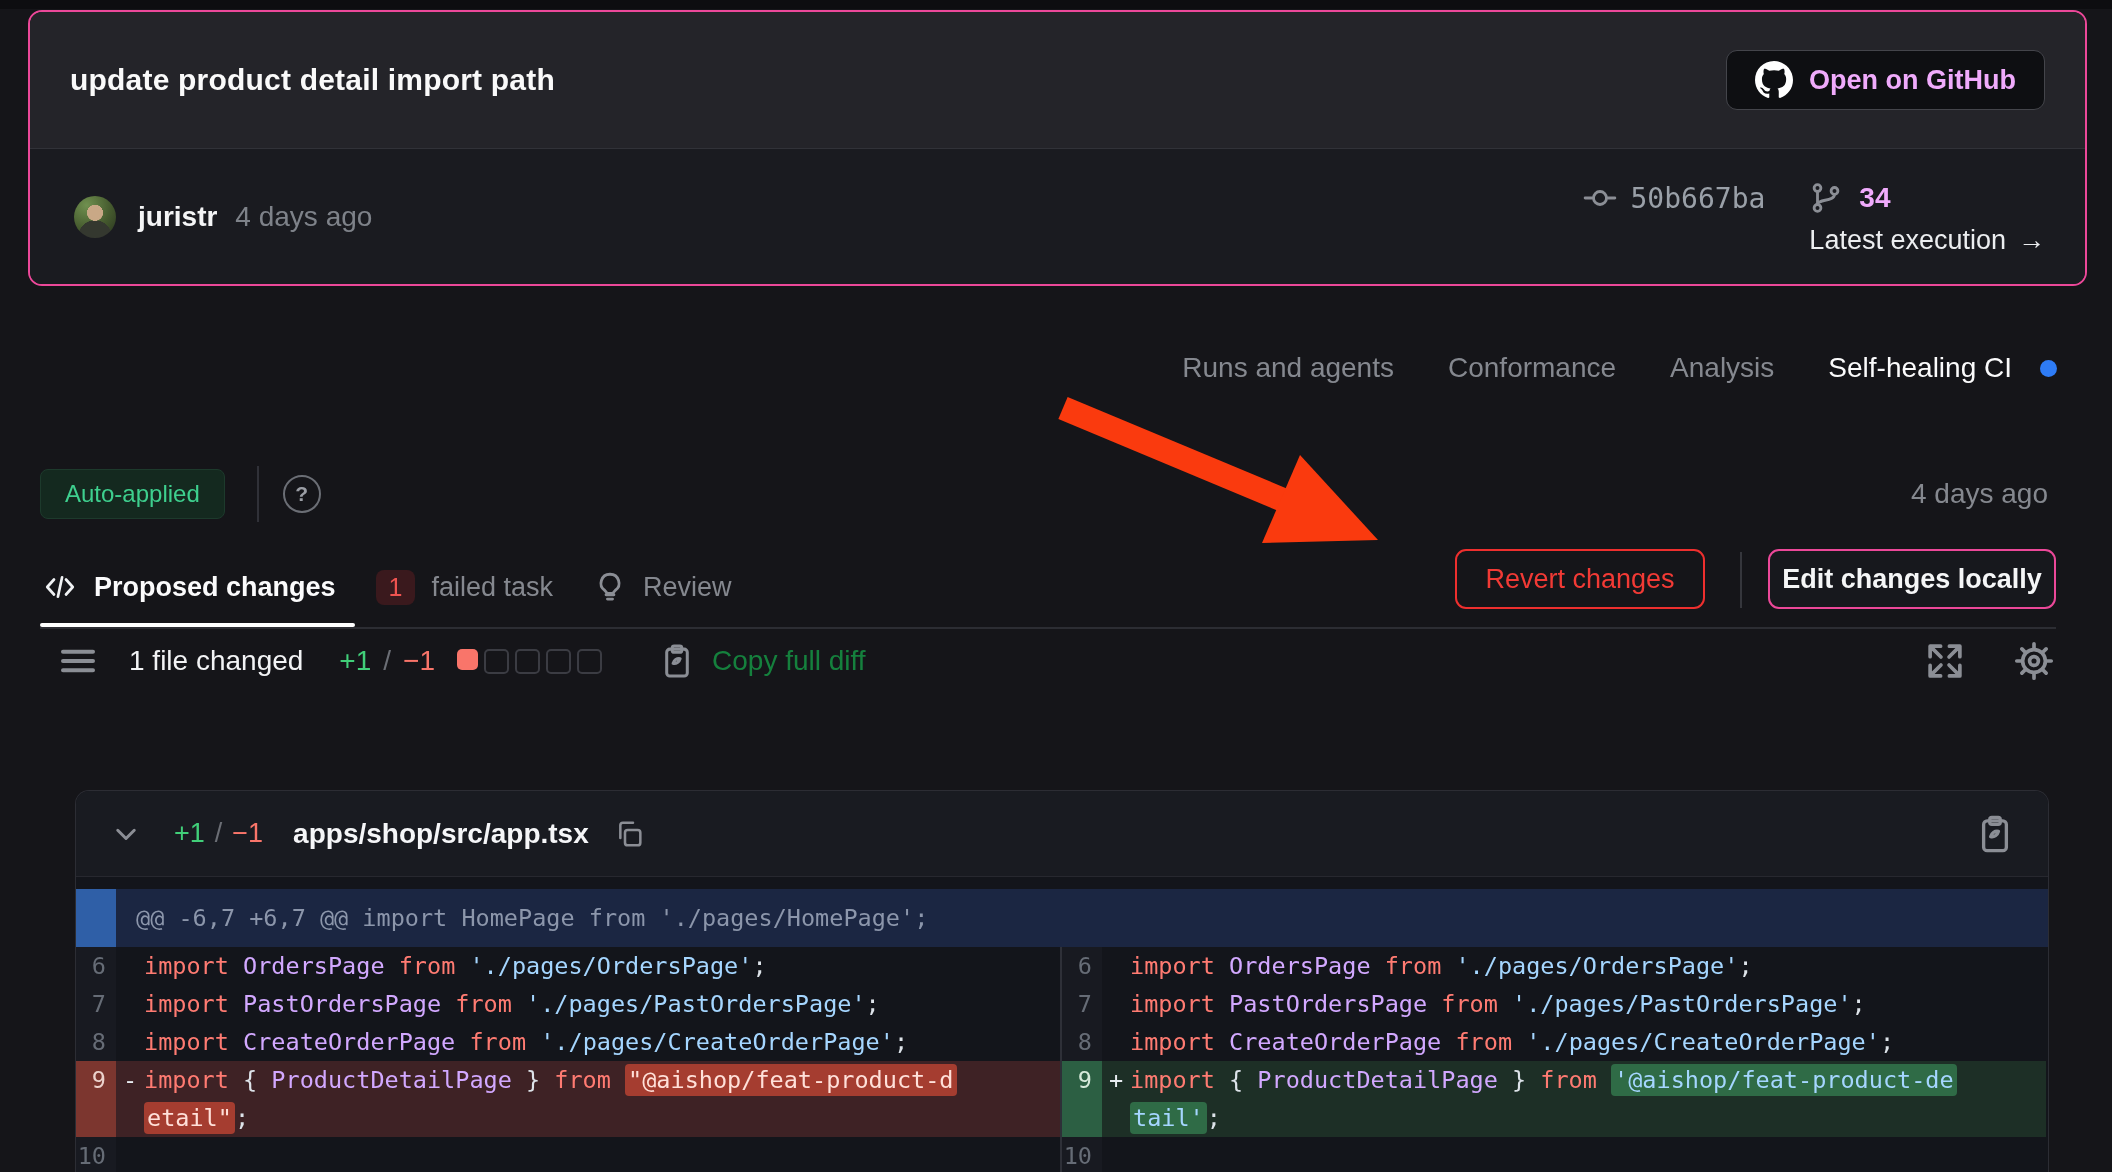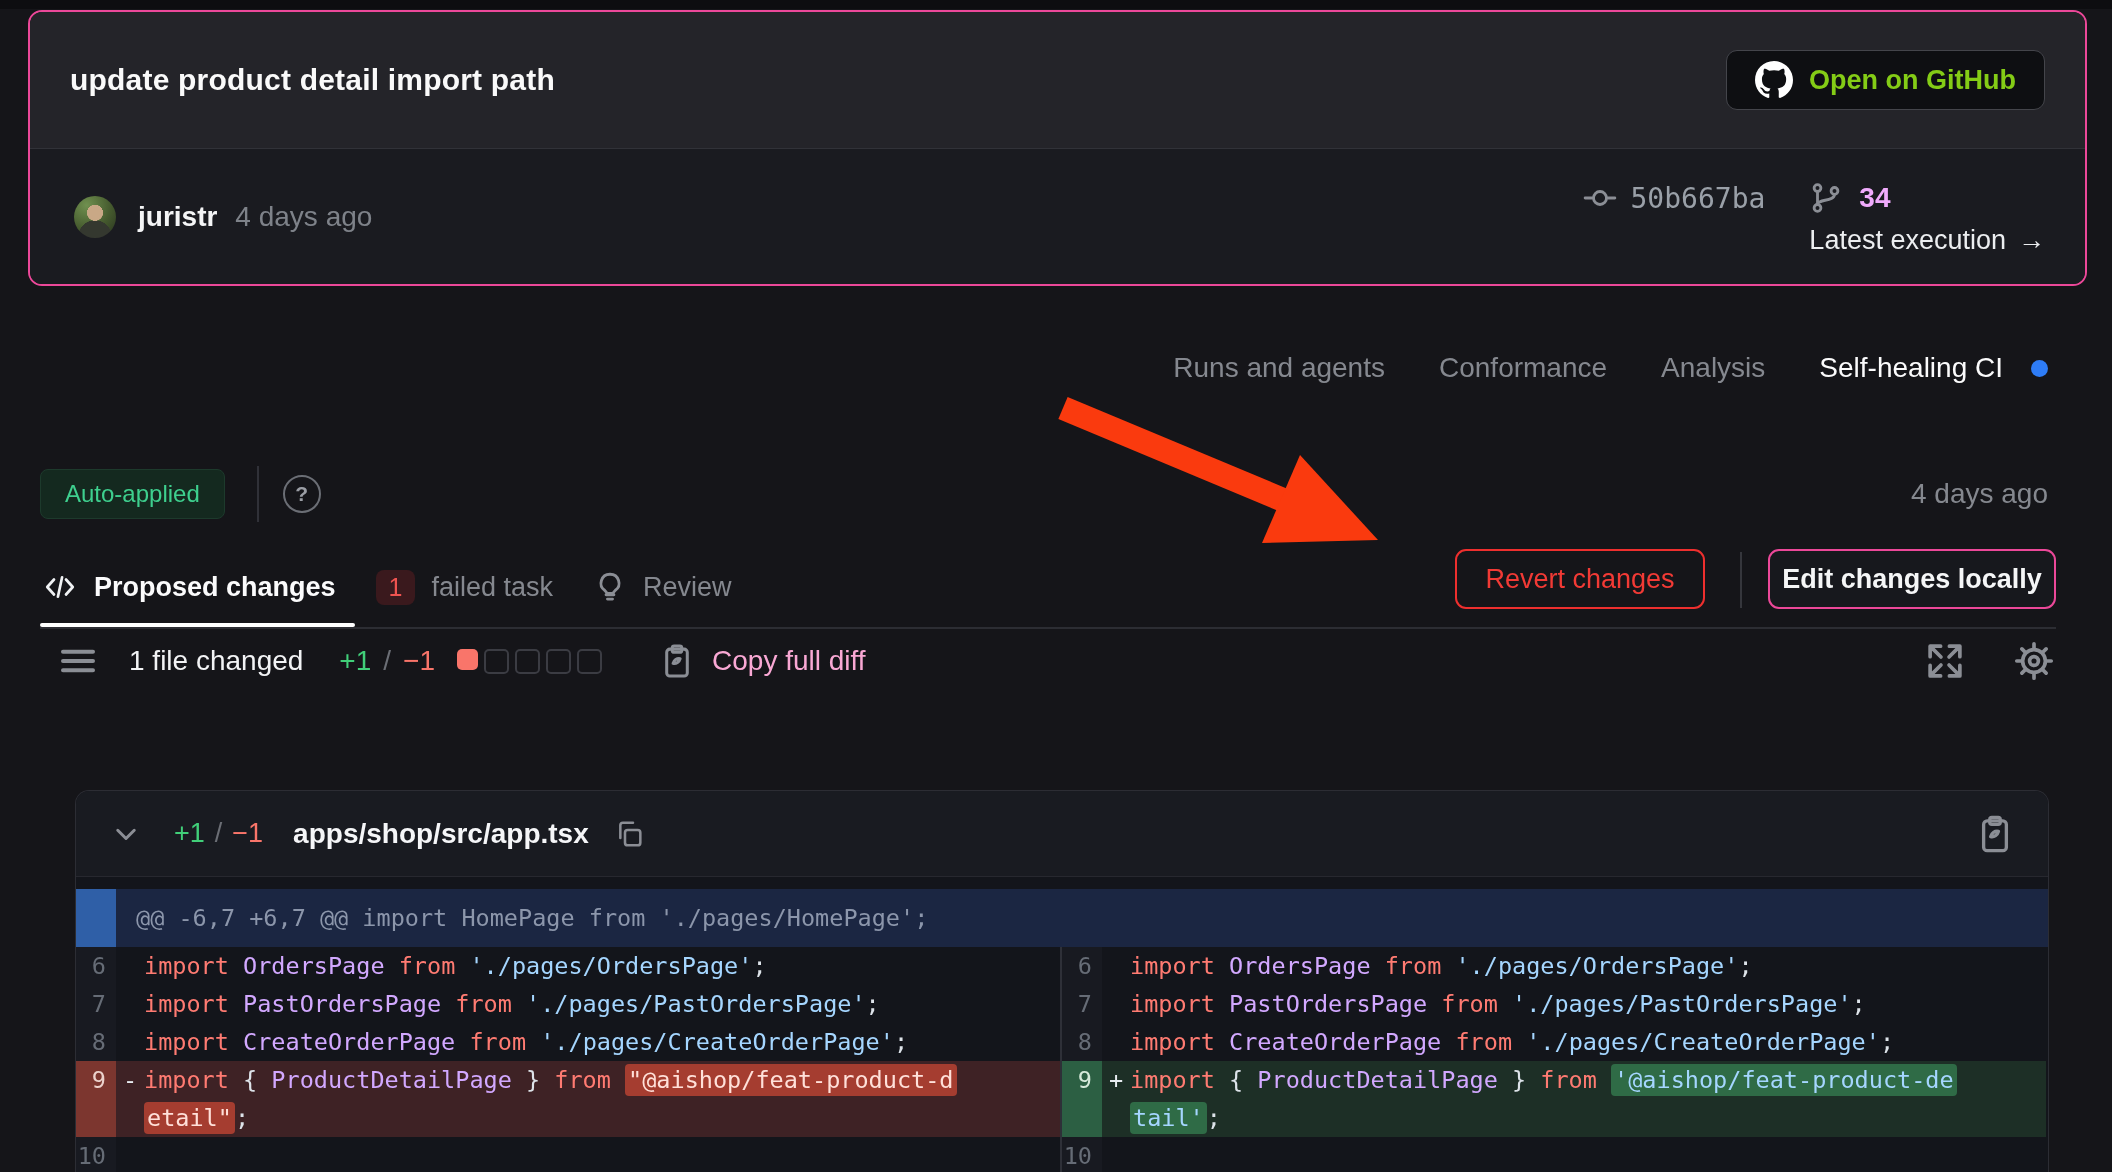--- a/index.html
+++ b/index.html
@@ -6,42 +6,42 @@
   .stage{position:relative;width:2112px;height:1172px;background:#151519;overflow:hidden;
          font-family:"Liberation Sans",sans-serif;color:#f2f3f5;}
   .top-strip{position:absolute;top:0;left:0;right:0;height:9px;background:#0d0d10;}
 
   
   .top-card{position:absolute;left:28px;top:10px;width:2055px;height:272px;border:2px solid #ec4899;
             border-radius:14px;overflow:hidden;}
   .card-head{height:136px;background:#242429;border-bottom:1px solid #313238;display:flex;align-items:center;padding:0 40px;}
   .page-title{font-size:30px;font-weight:bold;color:#fafafa;letter-spacing:.2px;}
   .gh-btn{margin-left:auto;height:60px;display:flex;align-items:center;gap:16px;background:#0e0f12;
-          border:1px solid #44454b;border-radius:11px;padding:0 28px;color:#84cc16;font-size:27px;font-weight:bold;cursor:pointer;
+          border:1px solid #44454b;border-radius:11px;padding:0 28px;color:#f0abfc;font-size:27px;font-weight:bold;cursor:pointer;
           font-family:"Liberation Sans",sans-serif;}
   .gh-icon{width:38px;height:38px;}
   .card-body{height:135px;background:#1a1b20;display:flex;align-items:center;padding:0 40px 0 44px;}
   .avatar{width:42px;height:42px;border-radius:50%;flex:none;
     background:
       radial-gradient(circle at 50% 40%, #c9a886 0 24%, rgba(0,0,0,0) 25%),
       radial-gradient(circle at 50% 98%, #34382f 0 36%, rgba(0,0,0,0) 37%),
       radial-gradient(circle at 30% 22%, #70904f, #455a2e 55%, #27311e 100%);}
   .author{font-size:28px;font-weight:bold;color:#f4f5f6;margin-left:22px;}
   .when{font-size:28px;color:#7e8289;margin-left:18px;}
   .meta{margin-left:auto;display:flex;align-items:flex-start;gap:44px;}
   .commit-group{display:flex;align-items:center;gap:14px;height:42px;color:#9aa0a8;}
   .sha{font-family:"DejaVu Sans Mono",monospace;font-size:28px;color:#9aa0a8;}
   .exec-col{display:flex;flex-direction:column;align-items:flex-start;gap:6px;}
   .branch-row{display:flex;align-items:center;gap:16px;height:42px;}
   .exec-num{font-size:28px;font-weight:bold;color:#f0abfc;}
   .latest{font-size:27px;color:#eceef0;display:flex;align-items:center;gap:12px;cursor:pointer;}
   .icon{stroke:#8b8e95;fill:none;stroke-width:2;stroke-linecap:round;stroke-linejoin:round;}
 
   
-  .top-nav{position:absolute;top:352px;right:64px;display:flex;align-items:center;gap:54px;font-size:28px;color:#85888f;}
+  .top-nav{position:absolute;top:352px;right:55px;display:flex;align-items:center;gap:54px;font-size:28px;color:#85888f;}
   .top-nav .nav-item{cursor:pointer;}
   .top-nav .active{color:#fbfbfc;display:flex;align-items:center;gap:28px;}
   .dot{width:17px;height:17px;border-radius:50%;background:#2e7cf6;}
 
   
   .fix-row{position:absolute;top:462px;left:40px;right:64px;height:64px;display:flex;align-items:center;}
   .auto-badge{font-size:24px;color:#3ecf8e;background:#14291f;border:1px solid #1d3a2c;border-radius:8px;padding:10px 24px;}
   .vdiv{width:2px;height:56px;background:#303138;margin-left:32px;}
   .fix-title{margin-left:38px;font-size:33px;font-weight:bold;color:#fafafa;}
   .help{margin-left:24px;width:34px;height:34px;border:2px solid #6b6e75;border-radius:50%;color:#9b9ea5;
@@ -67,21 +67,21 @@
   
   .diff-toolbar{position:absolute;top:636px;left:55px;right:56px;height:50px;display:flex;align-items:center;}
   .files-changed{font-size:28px;color:#f2f3f5;margin-left:28px;}
   .stat-add{color:#41cf79;font-size:28px;margin-left:36px;}
   .stat-sep{color:#6b6e75;font-size:28px;margin-left:12px;}
   .stat-del{color:#f9756a;font-size:28px;margin-left:12px;}
   .blocks{display:flex;gap:6px;margin-left:22px;}
   .blk{width:21px;height:21px;border-radius:5px;}
   .blk.filled{background:#f9756a;}
   .blk.empty{border:2px solid #3b3c43;}
-  .copy-diff{display:flex;align-items:center;gap:16px;margin-left:56px;color:#f9a8d4;font-size:28px;cursor:pointer;}
+  .copy-diff{display:flex;align-items:center;gap:16px;margin-left:56px;color:#15803d;font-size:28px;cursor:pointer;}
   .tb-right{margin-left:auto;display:flex;align-items:center;gap:46px;}
 
   
   .diff-panel{position:absolute;left:75px;top:790px;width:1972px;height:382px;background:#13151b;
               border:1px solid #2c2d34;border-bottom:none;border-radius:14px 14px 0 0;overflow:hidden;}
   .file-head{height:85px;background:#191b21;border-bottom:1px solid #27282f;display:flex;align-items:center;padding:0 32px;}
   .fh-add{color:#41cf79;font-size:27px;margin-left:30px;}
   .fh-sep{color:#6b6e75;font-size:27px;margin-left:10px;}
   .fh-del{color:#f9756a;font-size:27px;margin-left:10px;}
   .filename{color:#f5f6f8;font-size:28px;font-weight:bold;margin-left:30px;}

